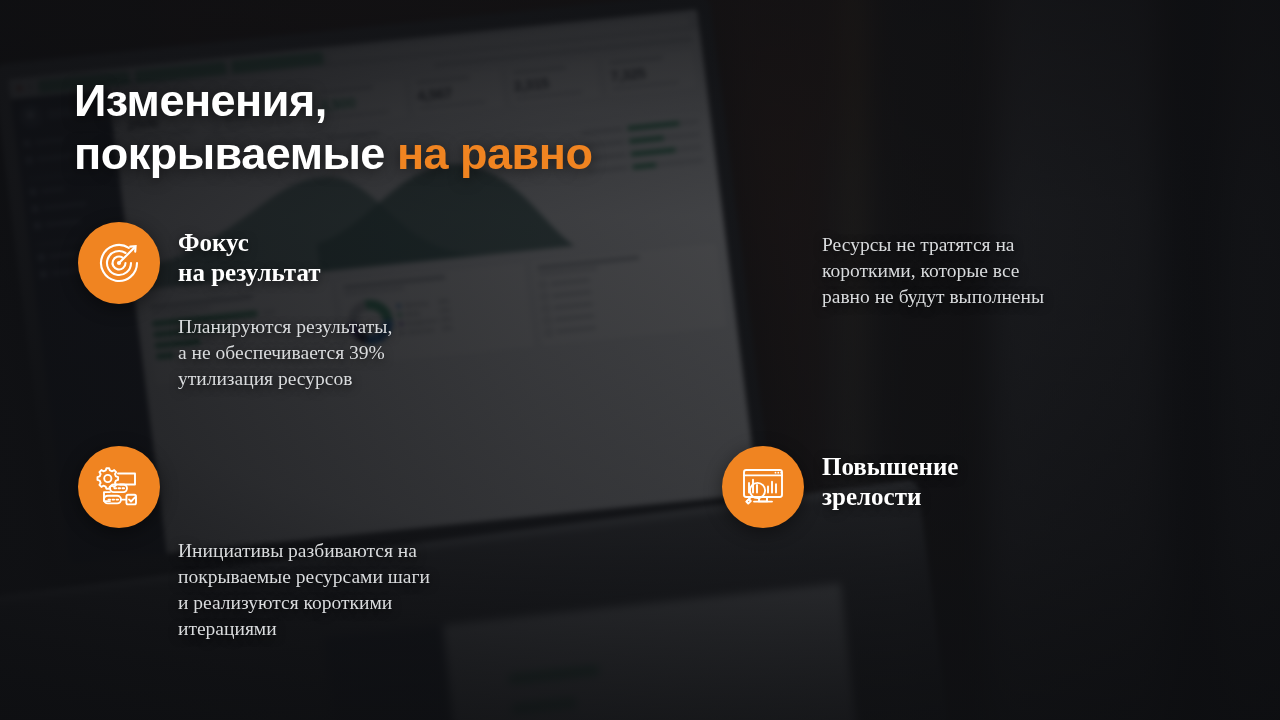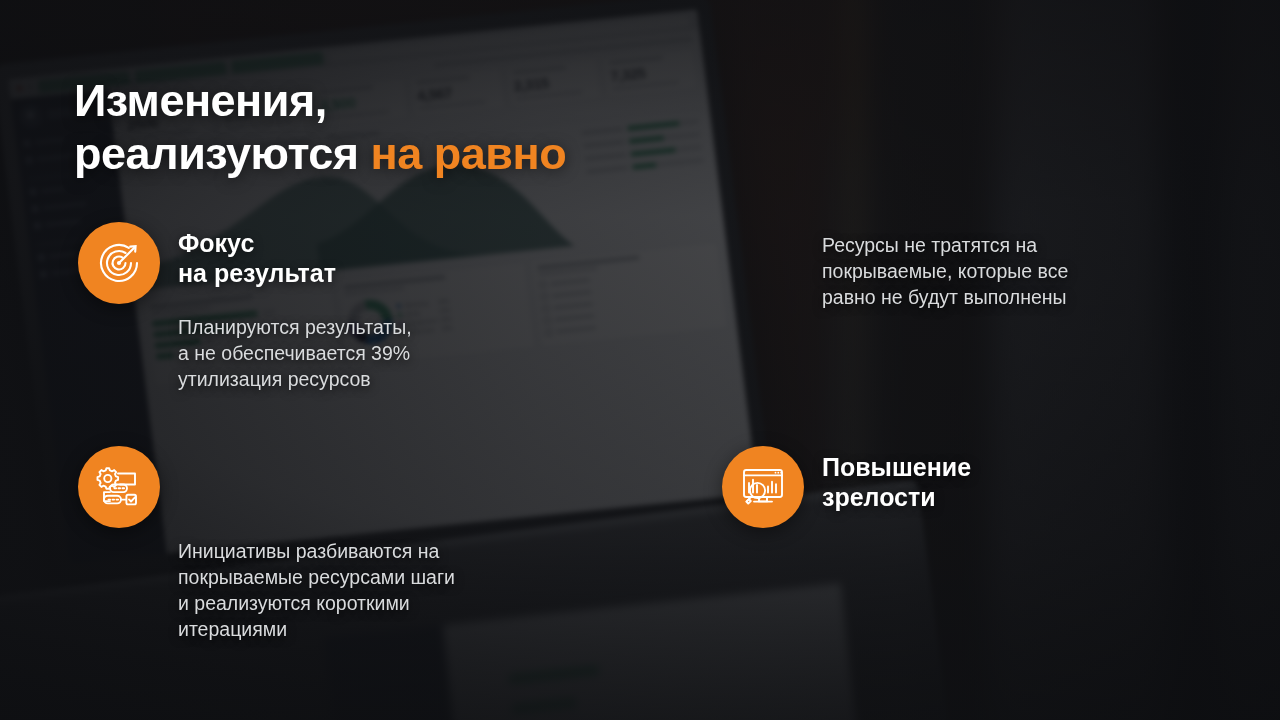--- a/index.html
+++ b/index.html
@@ -219,20 +219,21 @@
     position: absolute;
     left: 0; top: 222px; right: 0;
   }
   .card-row { position: absolute; width: 100%; }
   .card-row.row1 { top: 0; }
   .card-row.row2 { top: 224px; }
 
   .card {
     position: absolute;
     width: 520px;
+    font-family: Liberation Serif, serif;
   }
   .card.col-left  { left: 78px; }
   .card.col-right { left: 722px; width: 470px; }
 
   .card-head {
     display: flex;
     align-items: flex-start;
     gap: 18px;
   }
   .icon-circle {
@@ -509,21 +510,21 @@
     </div>
 
     <div class="bg-vignette"></div>
     <div class="scrim"></div>
   </div>
 
   <div class="content">
 
     <h1 class="title">
       <span>Изменения,</span><br>
-      <span>реализуются </span><span class="accent">на равно</span>
+      <span>покрываемые </span><span class="accent">на равно</span>
     </h1>
 
     <div class="cards">
 
       <div class="card-row row1">
 
         <div class="card col-left">
           <div class="card-head">
             <div class="icon-circle">
               <svg width="52" height="52" viewBox="0 0 52 52" fill="none" stroke="#ffffff" stroke-width="2.1" stroke-linecap="round">
@@ -538,21 +539,21 @@
             <div class="card-title" style="white-space:pre-line">Фокус
 на результат</div>
           </div>
           <div class="card-body">Планируются результаты,
 а не обеспечивается 39%
 утилизация ресурсов</div>
         </div>
 
         <div class="card col-right">
           <div class="card-body">Ресурсы не тратятся на
-покрываемые, которые все
+короткими, которые все
 равно не будут выполнены</div>
         </div>
       </div>
 
       <div class="card-row row2">
 
         <div class="card col-left">
           <div class="card-head">
             <div class="icon-circle">
               <svg width="52" height="52" viewBox="0 0 52 52" fill="none" stroke="#ffffff" stroke-width="1.9" stroke-linecap="round" stroke-linejoin="round">

